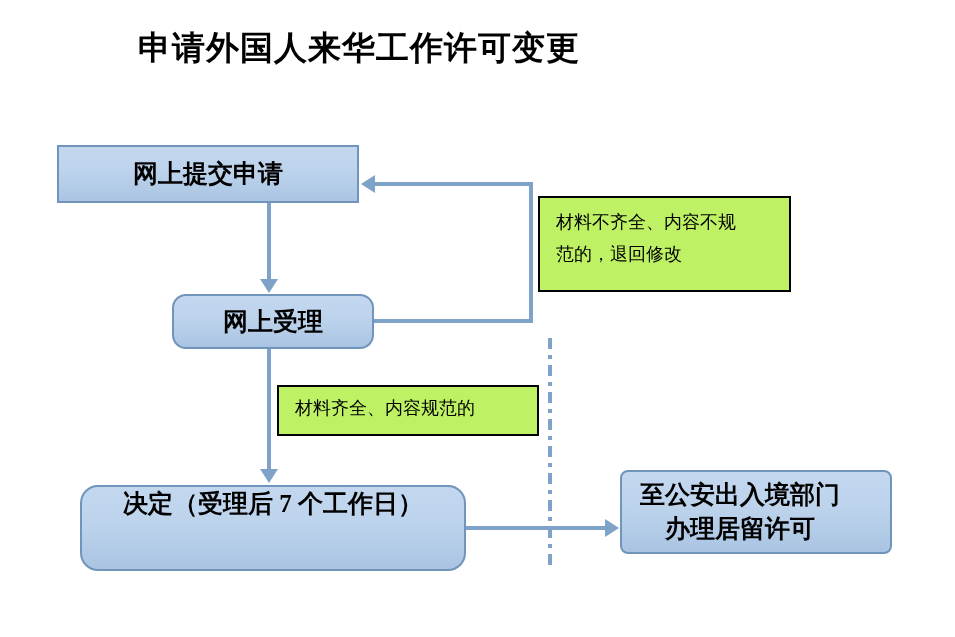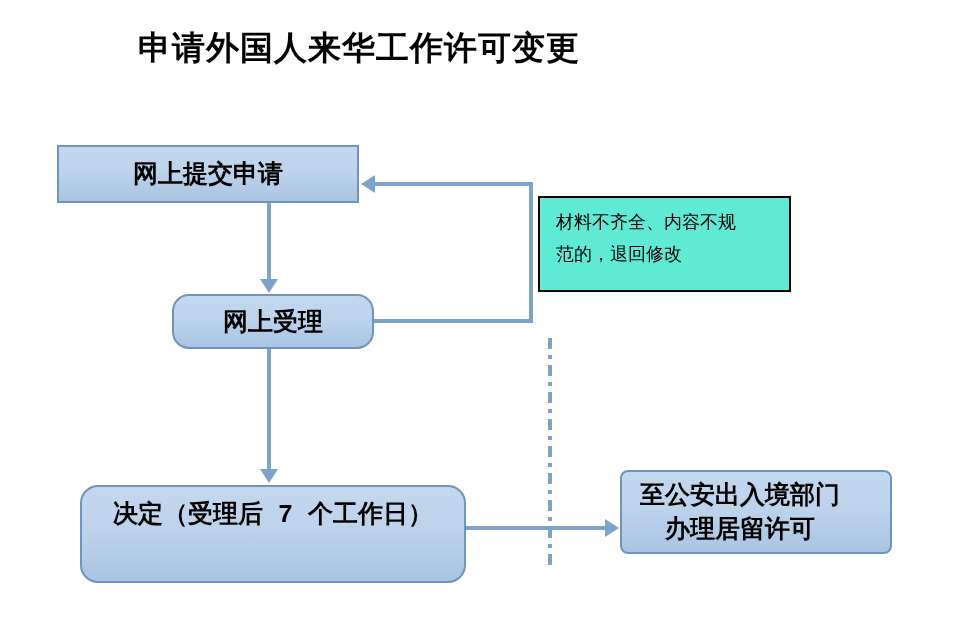--- a/index.html
+++ b/index.html
@@ -51,49 +51,47 @@
   }
   .node.rounded { border-radius: 14px; }
   .node.rounded-lg { border-radius: 18px; }
 
   #node-submit {
     left: 57px;  top: 145px;
     width: 302px; height: 58px;
   }
   #node-accept {
     left: 172px; top: 294px;
-    width: 202px; height: 55px; border-radius: 17px;
+    width: 202px; height: 55px;
   }
   #node-decision {
     left: 80px;  top: 485px;
-    width: 386px; height: 98px;
+    width: 386px; height: 86px;
     align-items: flex-start;
-    padding-top: 12px;
-    font-family: Liberation Mono, monospace;
   }
   #node-residence {
     left: 620px; top: 470px;
     width: 272px; height: 84px;
     align-items: center;
     justify-content: flex-start;
     padding-left: 18px;
     text-align: left;
     border-radius: 8px;
   }
   .node-label {
     display: block;
     white-space: pre-line;
     text-align: center;
   }
 
   
   .annot {
     position: absolute;
     box-sizing: border-box;
-    background: #5eead4;
+    background: #bef264;
     border: 2px solid #000000;
     color: #000000;
     font-size: 18px;
     line-height: 32px;
     padding: 8px 14px 8px 16px;
   }
   #annot-reject {
     left: 538px; top: 196px;
     width: 253px; height: 96px;
   }
@@ -174,20 +172,23 @@
   <div class="node" id="node-residence">
     <span class="node-label">至公安出入境部门
 办理居留许可</span>
   </div>
 
   <div class="annot" id="annot-reject">
     <span class="annot-label">材料不齐全、内容不规
 范的，退回修改</span>
   </div>
 
+  <div class="annot" id="annot-pass">
+    <span class="annot-label">材料齐全、内容规范的</span>
+  </div>
 
   <div class="conn conn-v" style="left:267px; top:203px; height:78px;"></div>
   <div class="arrow-head arrow-down" style="left:260px; top:279px;"></div>
 
   <div class="conn conn-h" style="left:374px; top:319px; width:159px;"></div>
 
   <div class="conn conn-v" style="left:529px; top:182px; height:141px;"></div>
 
   <div class="conn conn-h" style="left:375px; top:182px; width:158px;"></div>
   <div class="arrow-head arrow-left" style="left:361px; top:175px;"></div>

